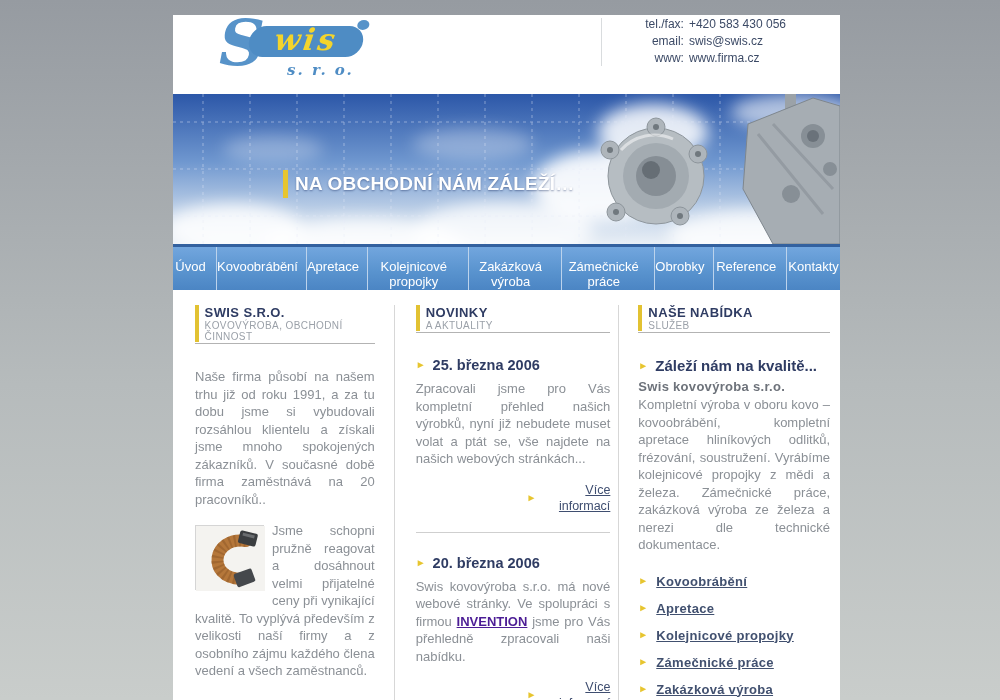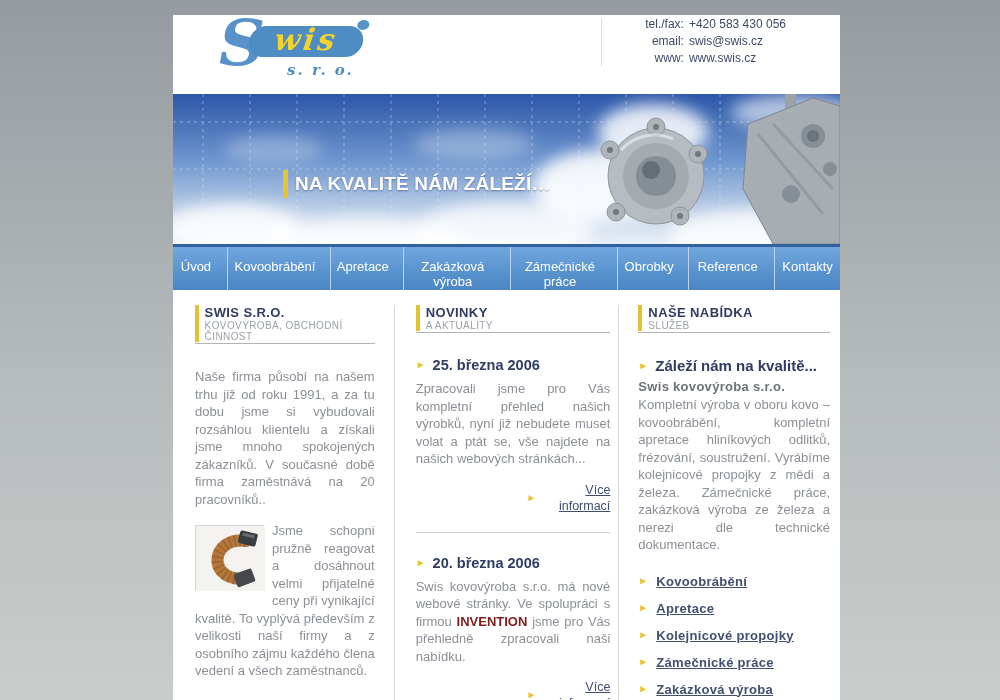--- a/index.html
+++ b/index.html
@@ -55,21 +55,21 @@
   .para { font-size:13px; line-height:17.5px; color:#8b9096; text-align:justify; margin-bottom:14px; }
   .about-photo { float:left; width:69px; height:65px; border:1px solid #d5d5d5; background:#f6f6f4; margin:3px 8px 3px 0; }
   .clearfix::after { content:""; display:block; clear:both; }
 
   .arr { color:#e7c52f; font-size:10px; line-height:1; }
   .date-row { display:flex; align-items:center; gap:7px; margin-bottom:7px; }
   .date-text { font-size:14.5px; font-weight:bold; color:#2f3c63; }
   .more { display:flex; justify-content:flex-end; align-items:center; gap:10px; margin-top:12px; }
   .more a { display:inline-block; width:64px; text-align:right; font-size:12.5px; line-height:16px; color:#3f4e70; text-decoration:underline; cursor:pointer; }
   .news-divider { border:none; border-top:1px solid #cfcfcf; margin:18px 0 22px; }
-  .inline-link { font-weight:bold; color:#7f1d1d; cursor:pointer; }
+  .inline-link { font-weight:bold; text-decoration:underline; color:#4c1d95; cursor:pointer; }
 
   .offer-title-row { display:flex; align-items:center; gap:7px; margin-bottom:5px; }
   .offer-title { font-size:15px; font-weight:bold; color:#2f3c63; }
   .offer-subtitle { font-size:13px; font-weight:bold; color:#6d727a; letter-spacing:0.3px; margin-bottom:2px; }
   .offer-links { margin-top:20px; }
   .offer-link-row { display:flex; align-items:center; gap:8px; margin-bottom:12px; }
   .offer-link-row a { font-size:13px; font-weight:bold; color:#41506f; text-decoration:underline; letter-spacing:0.3px; cursor:pointer; }
 </style>
 </head>
 <body>
@@ -83,21 +83,21 @@
         <div class="logo-word">wis</div>
         <div class="logo-dot"></div>
       </div>
       <div class="logo-sro">s. r. o.</div>
     </div>
     <div class="contact">
       <div class="contact-divider"></div>
       <div class="contact-rows">
         <div><span class="c-label">tel./fax:</span><span>+420 583 430 056</span></div>
         <div><span class="c-label">email:</span><span>swis@swis.cz</span></div>
-        <div><span class="c-label">www:</span><span>www.swis.cz</span></div>
+        <div><span class="c-label">www:</span><span>www.firma.cz</span></div>
       </div>
     </div>
   </div>
 
   <div class="hero">
     <svg width="667" height="150" viewBox="0 0 667 150">
       <defs>
         <linearGradient id="sky" x1="0" y1="0" x2="0" y2="1">
           <stop offset="0" stop-color="#2c57a8"></stop>
           <stop offset="0.45" stop-color="#6f97cf"></stop>
@@ -151,33 +151,37 @@
         <path d="M575 30 L640 4 L667 12 L667 150 L600 150 L570 95 Z" fill="#a6adb3" stroke="#7e868d"></path>
         <circle cx="640" cy="42" r="12" fill="#878f96"></circle>
         <circle cx="640" cy="42" r="6" fill="#6a727a"></circle>
         <circle cx="618" cy="100" r="9" fill="#878f96"></circle>
         <circle cx="657" cy="75" r="7" fill="#878f96"></circle>
         <path d="M585 40 L650 120 M600 30 L660 95" stroke="#8d949b" stroke-width="3" opacity="0.7"></path>
       </g>
     </svg>
     <div class="hero-headline">
       <div class="hero-bar"></div>
-      <div class="hero-text">NA KVALITĚ NÁM ZÁLEŽÍ…</div>
+      <div class="hero-text">NA OBCHODNÍ NÁM ZÁLEŽÍ…</div>
     </div>
   </div>
 
   <div class="nav">
     <div class="nav-item n1">
         <span>Úvod</span>
       </div>
     <div class="nav-item n2">
         <span>Kovoobrábění</span>
       </div>
     <div class="nav-item n3">
         <span>Apretace</span>
+      </div>
+    <div class="nav-item n4">
+        <span>Kolejnicové
+propojky</span>
       </div>
     <div class="nav-item n6">
         <span>Zakázková
 výroba</span>
       </div>
     <div class="nav-item n5">
         <span>Zámečnické
 práce</span>
       </div>
     <div class="nav-item n7">

